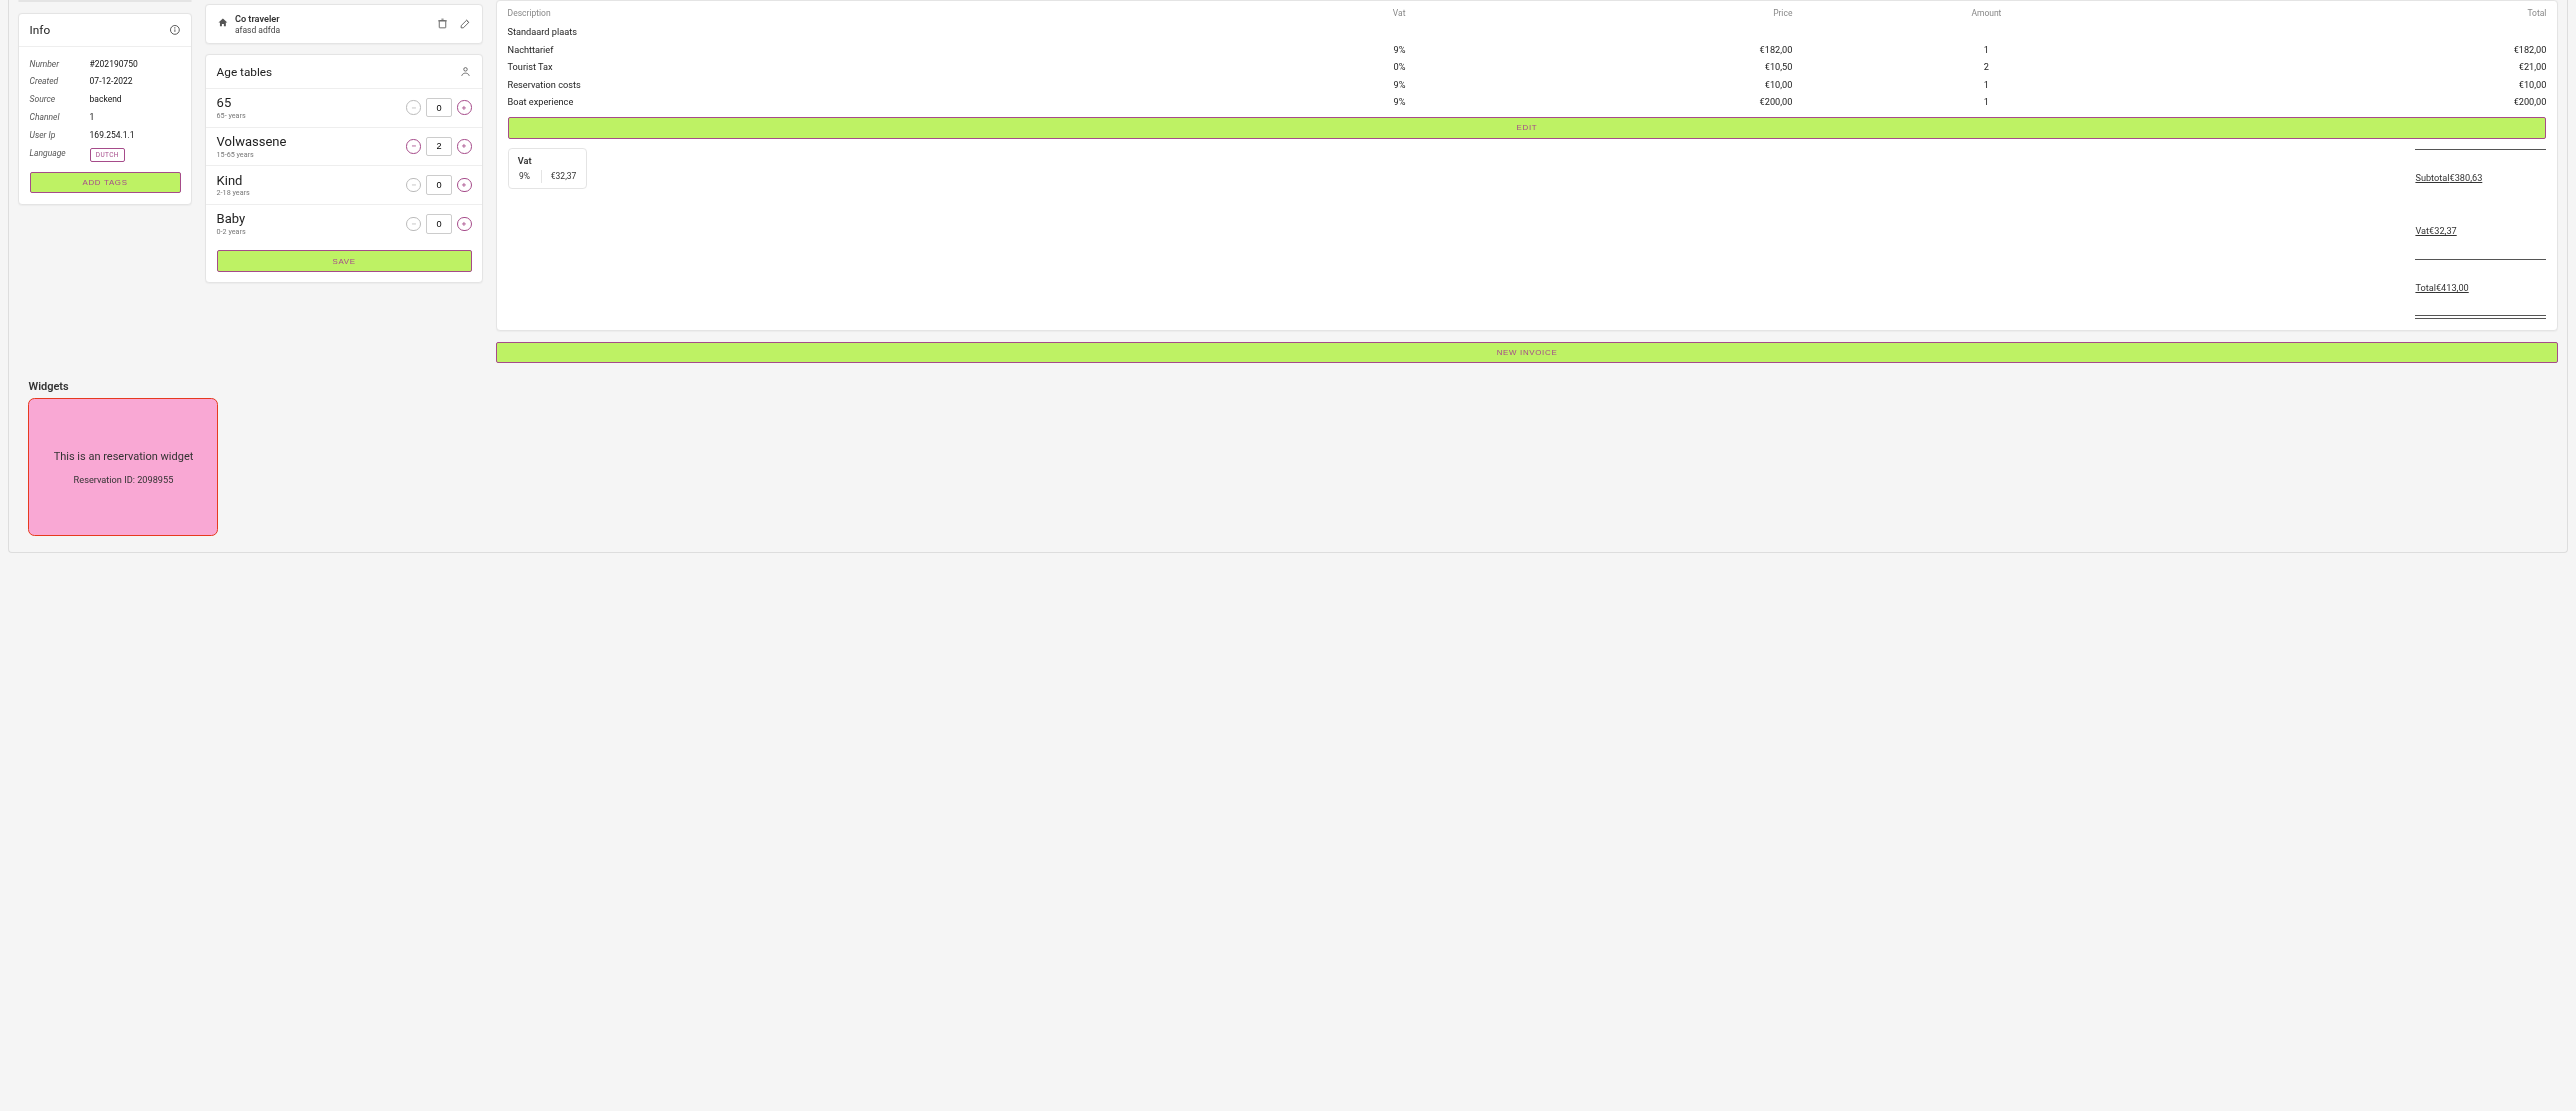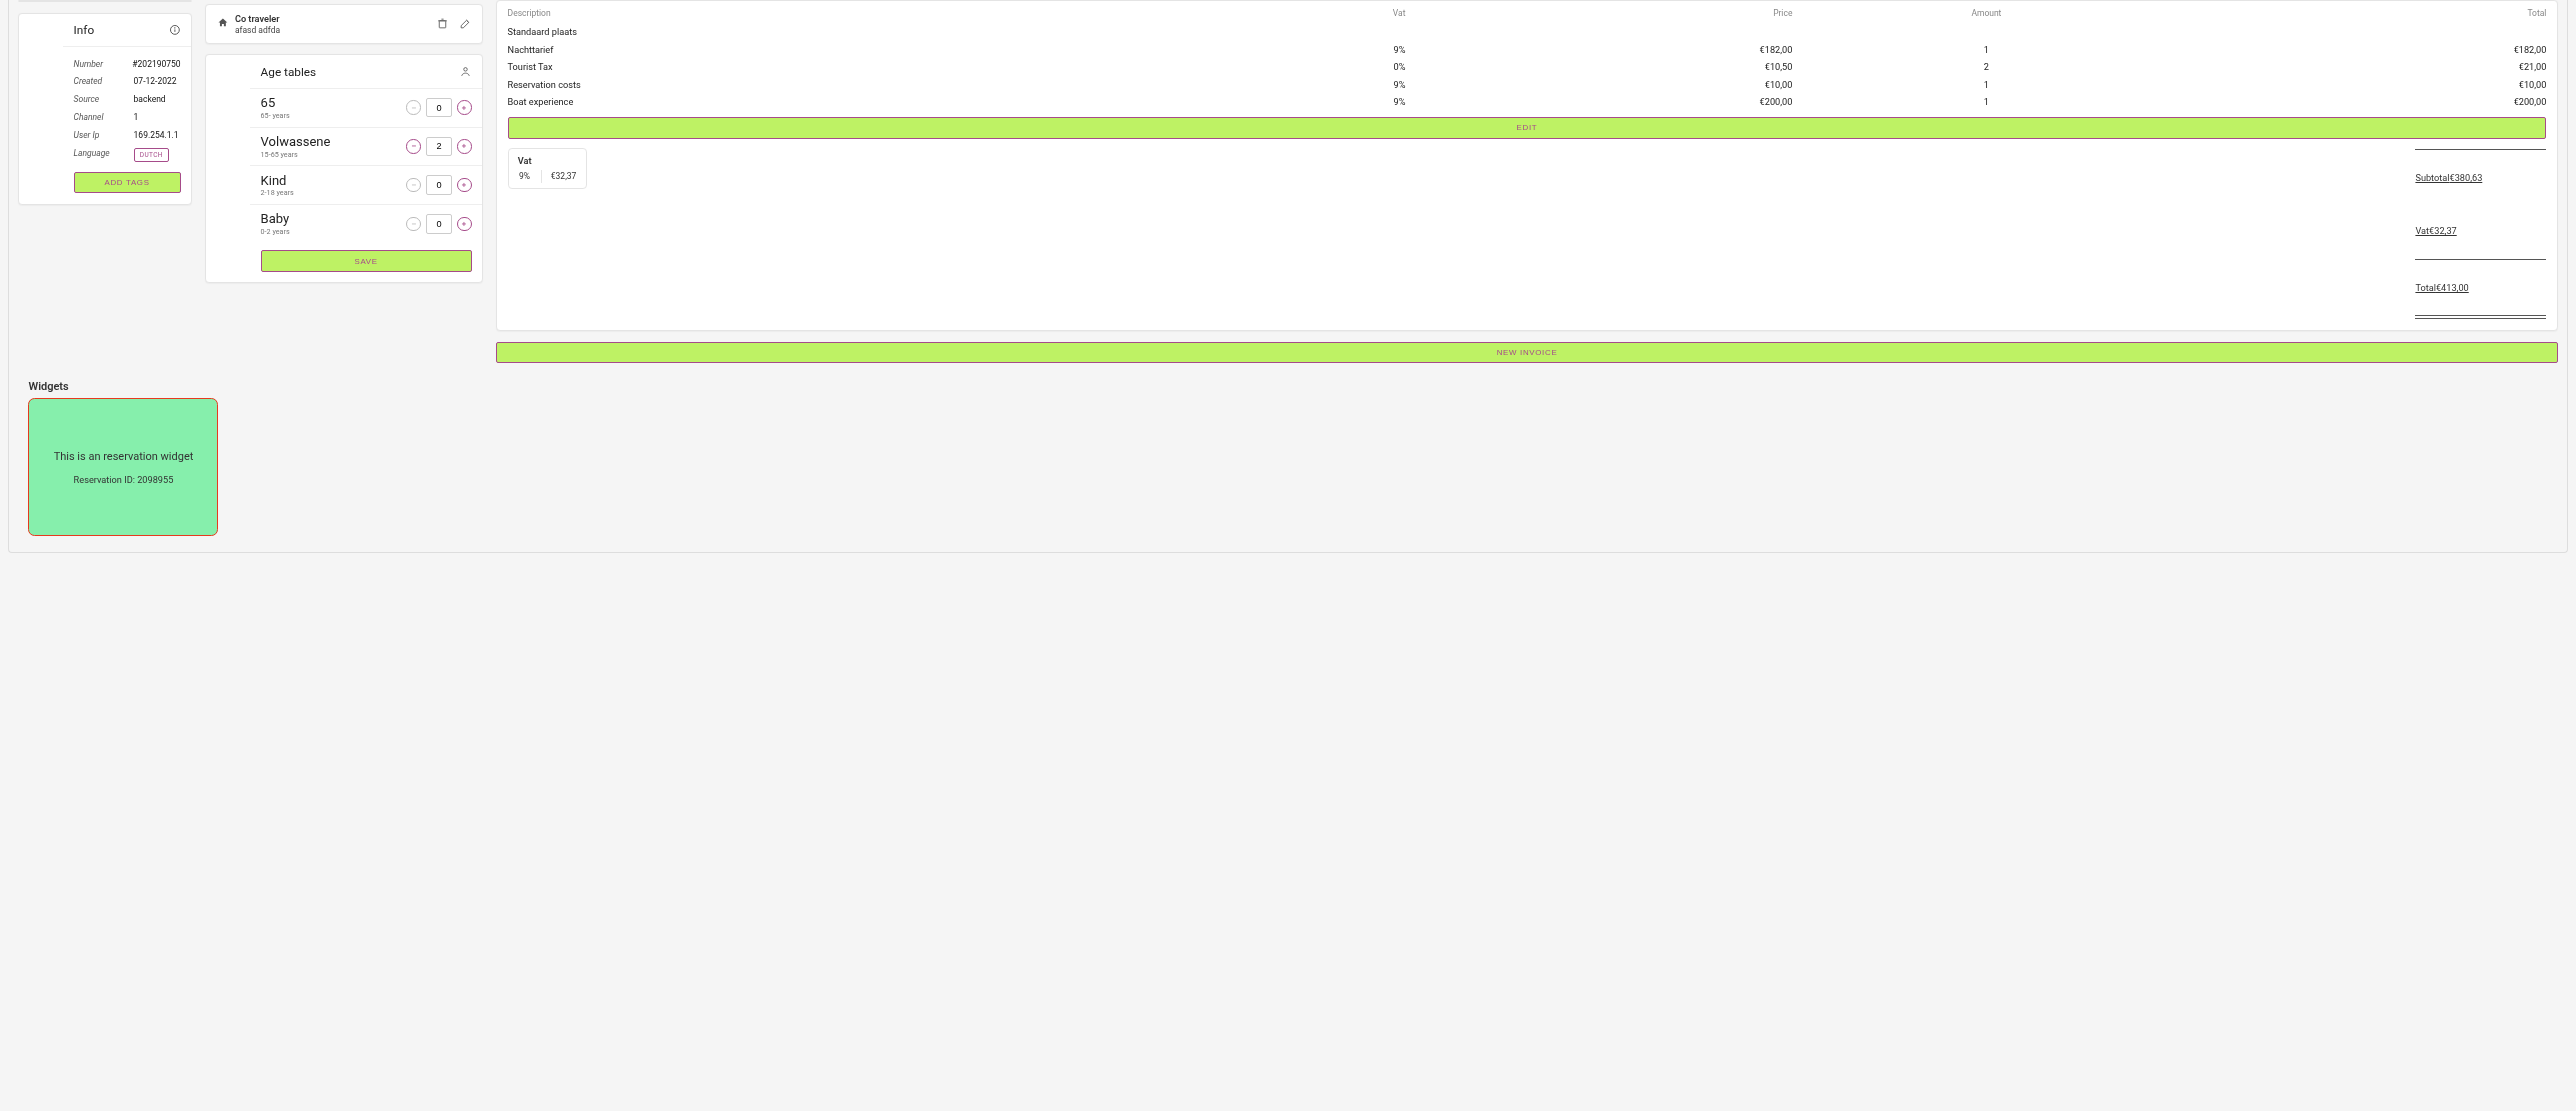--- a/index.html
+++ b/index.html
@@ -25,21 +25,20 @@
   border: 0.7px solid #e4e4e4;
   border-radius: 3.9px;
   height: 2px;
 }
 
 .card {
   background: #fff;
   border: 0.7px solid #e4e4e4;
   border-radius: 3.9px;
   box-shadow: 0 0.7px 1.3px rgba(0,0,0,.04);
-  padding-left: 44px;
 }
 .card-header {
   display: flex;
   align-items: center;
   justify-content: space-between;
   padding: 9.2px 10.5px;
   border-bottom: 0.7px solid #eee;
 }
 .card-title { font-size: 11.8px; font-weight: 400; color: #222; }
 .card-body { padding: 7.9px 10.5px 10.5px; }
@@ -144,21 +143,21 @@
   display: flex; justify-content: flex-start;
   padding: 21px 0; font-size: 9.2px; text-decoration: underline;
 }
 .totals hr { border: none; border-top: 0.7px solid #555; margin: 1.3px 0; }
 .totals hr.dbl { border-top: 0.7px solid #555; margin-top: 0; }
 
 .widgets-section { padding: 3.9px 9.2px 13px 19.6px; }
 .widgets-title { font-size: 11px; font-weight: 600; margin-bottom: 5.2px; }
 .widget-card {
   width: 190px; height: 138px;
-  background: #86efac; border: 1.3px solid #e63a1e; border-radius: 6.5px;
+  background: #f9a8d4; border: 1.3px solid #e63a1e; border-radius: 6.5px;
   display: flex; flex-direction: column; align-items: center; justify-content: center;
   text-align: center; padding: 13px;
 }
 .widget-main { font-size: 11px; line-height: 1.35; margin-bottom: 9.2px; }
 .widget-sub { font-size: 9.2px; }
 
 .outer-shell {
   border-left: 0.7px solid #ddd;
   border-right: 0.7px solid #ddd;
   border-bottom: 0.7px solid #ddd;

